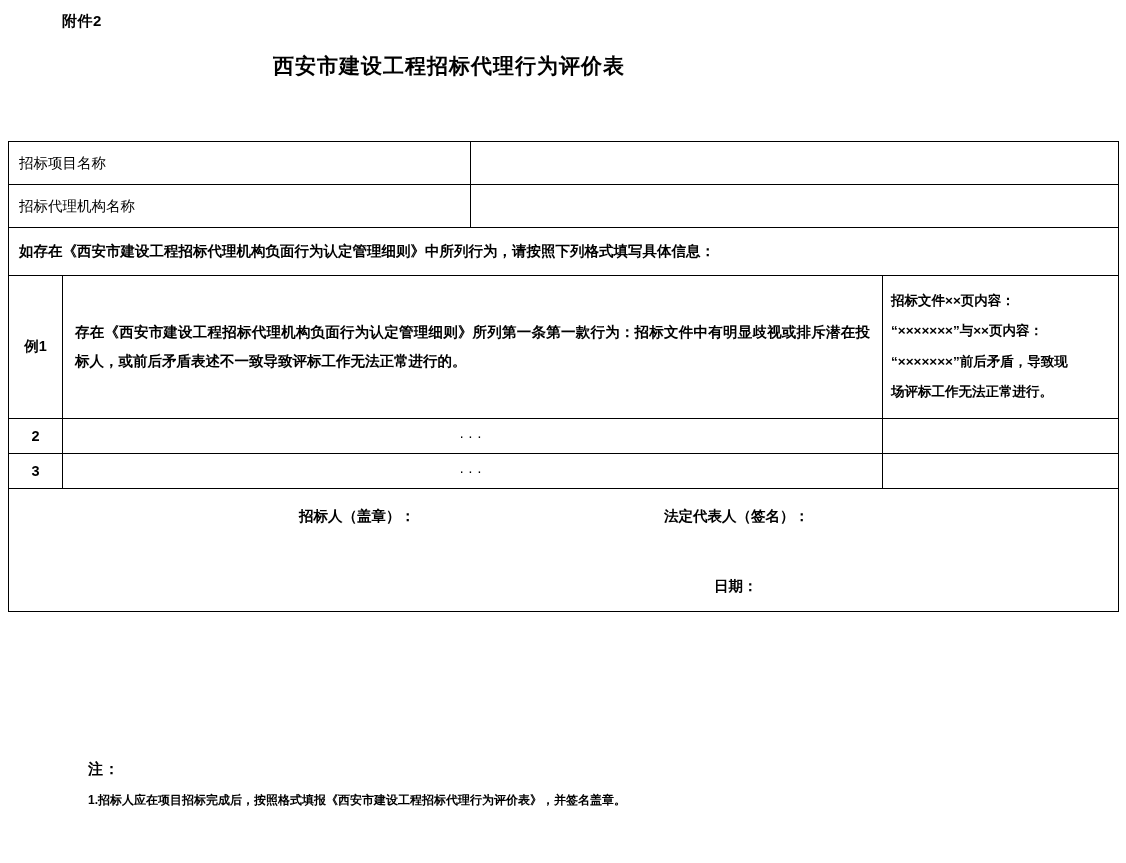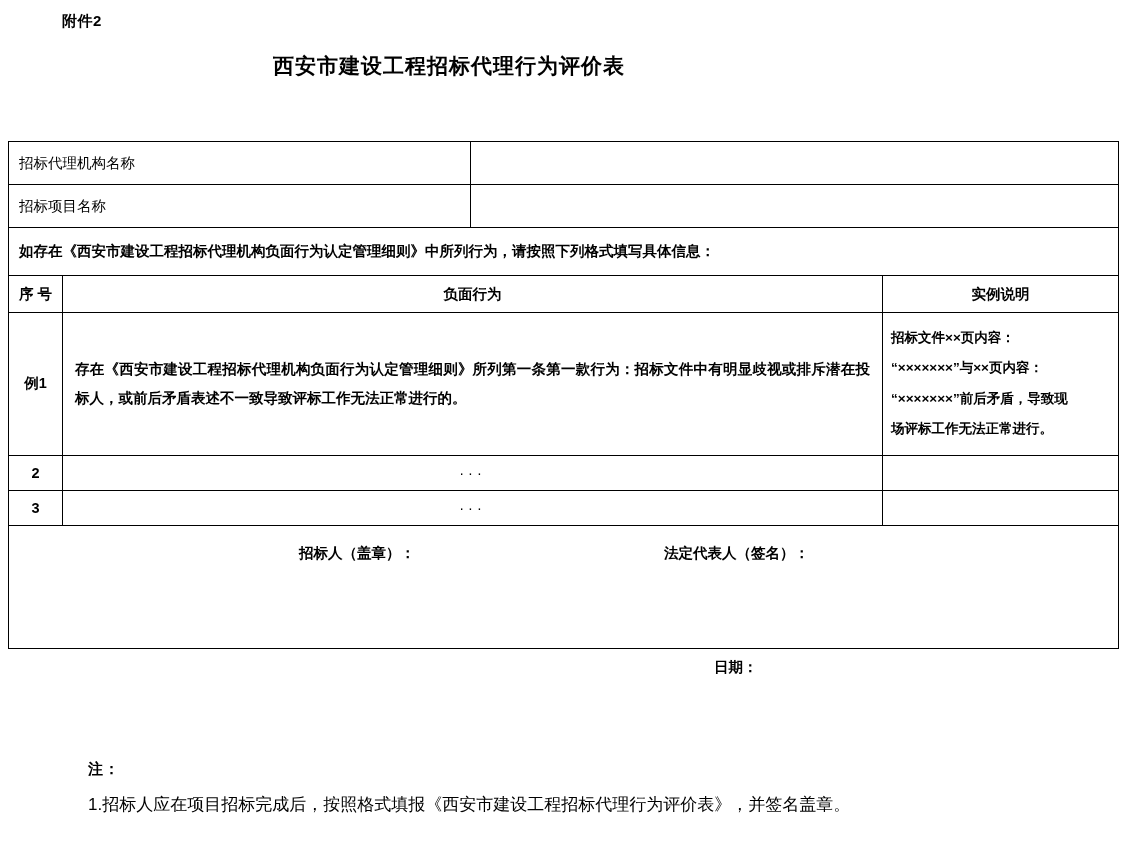--- a/index.html
+++ b/index.html
@@ -143,37 +143,36 @@
     top: 18px;
     font-size: 14.5px;
     font-weight: bold;
   }
   .sig-date {
     position: absolute;
     left: 705px;
     top: 88px;
     font-size: 14.5px;
     font-weight: bold;
-    margin-top: 44px;
   }
   .notes {
     position: absolute;
     left: 88px;
     top: 760px;
     width: 1000px;
   }
   .notes .note-head {
     font-size: 15px;
     font-weight: bold;
     margin-bottom: 12px;
     letter-spacing: 1px;
   }
   .notes .note-item {
-    font-size: 17px;
-    font-weight: normal;
+    font-size: 12px;
+    font-weight: bold;
     margin-bottom: 10px;
     line-height: 1.6;
   }
 </style>
 </head>
 <body>
 
 <div class="page">
 
   <div class="attach-label">附件2</div>
@@ -184,48 +183,43 @@
     <colgroup>
       <col style="width:54px">
       <col style="width:408px">
       <col style="width:412px">
       <col style="width:236px">
     </colgroup>
 
     <tbody>
         <tr>
       <td colspan="2" class="row-label">
+        <div class="label-text">招标项目名称</div>
+      </td>
+      <td colspan="2" class="row-label">
+        <div class="label-text"></div>
+      </td>
+    </tr>
+
+    <tr>
+      <td colspan="2" class="row-label">
         <div class="label-text">招标代理机构名称</div>
-      </td>
-      <td colspan="2" class="row-label">
-        <div class="label-text"></div>
-      </td>
-    </tr>
-
-    <tr>
-      <td colspan="2" class="row-label">
-        <div class="label-text">招标项目名称</div>
       </td>
       <td colspan="2" class="row-label">
         <div class="label-text"></div>
       </td>
     </tr>
 
 
     <tr>
       <td colspan="4">
         <div class="instr">如存在《西安市建设工程招标代理机构负面行为认定管理细则》中所列行为，请按照下列格式填写具体信息：</div>
       </td>
     </tr>
 
-    <tr>
-      <td class="th-center">序 号</td>
-      <td class="th-center" colspan="2">负面行为</td>
-      <td class="th-center">实例说明</td>
-    </tr>
 
     <tr>
       <td class="seq-col ex-cell">例1</td>
       <td colspan="2">
         <div class="behavior-body">存在《西安市建设工程招标代理机构负面行为认定管理细则》所列第一条第一款行为：招标文件中有明显歧视或排斥潜在投标人，或前后矛盾表述不一致导致评标工作无法正常进行的。</div>
       </td>
       <td>
         <div class="example-body">
           <div>招标文件××页内容：</div>
           <div>“×××××××”与××页内容：</div>

